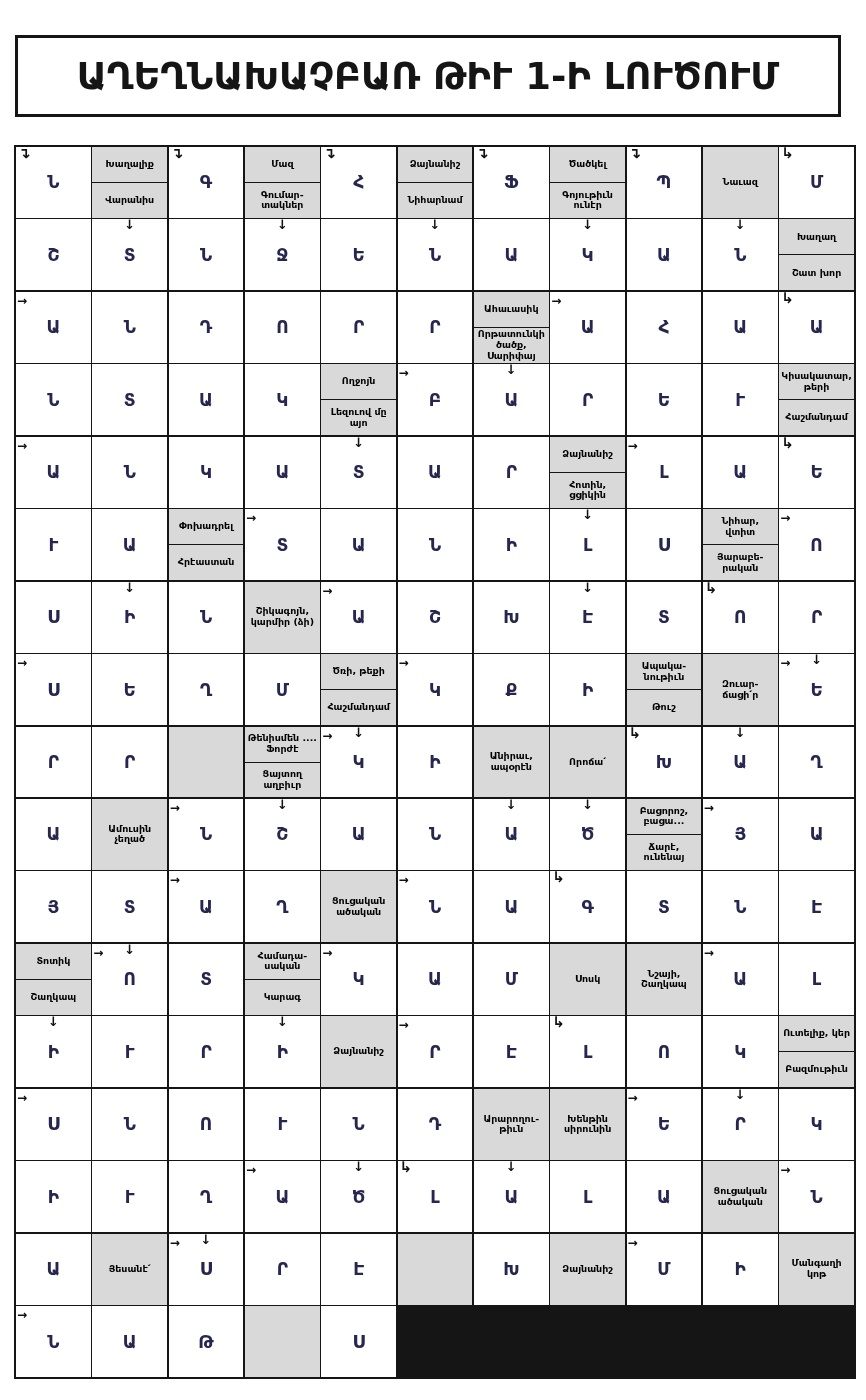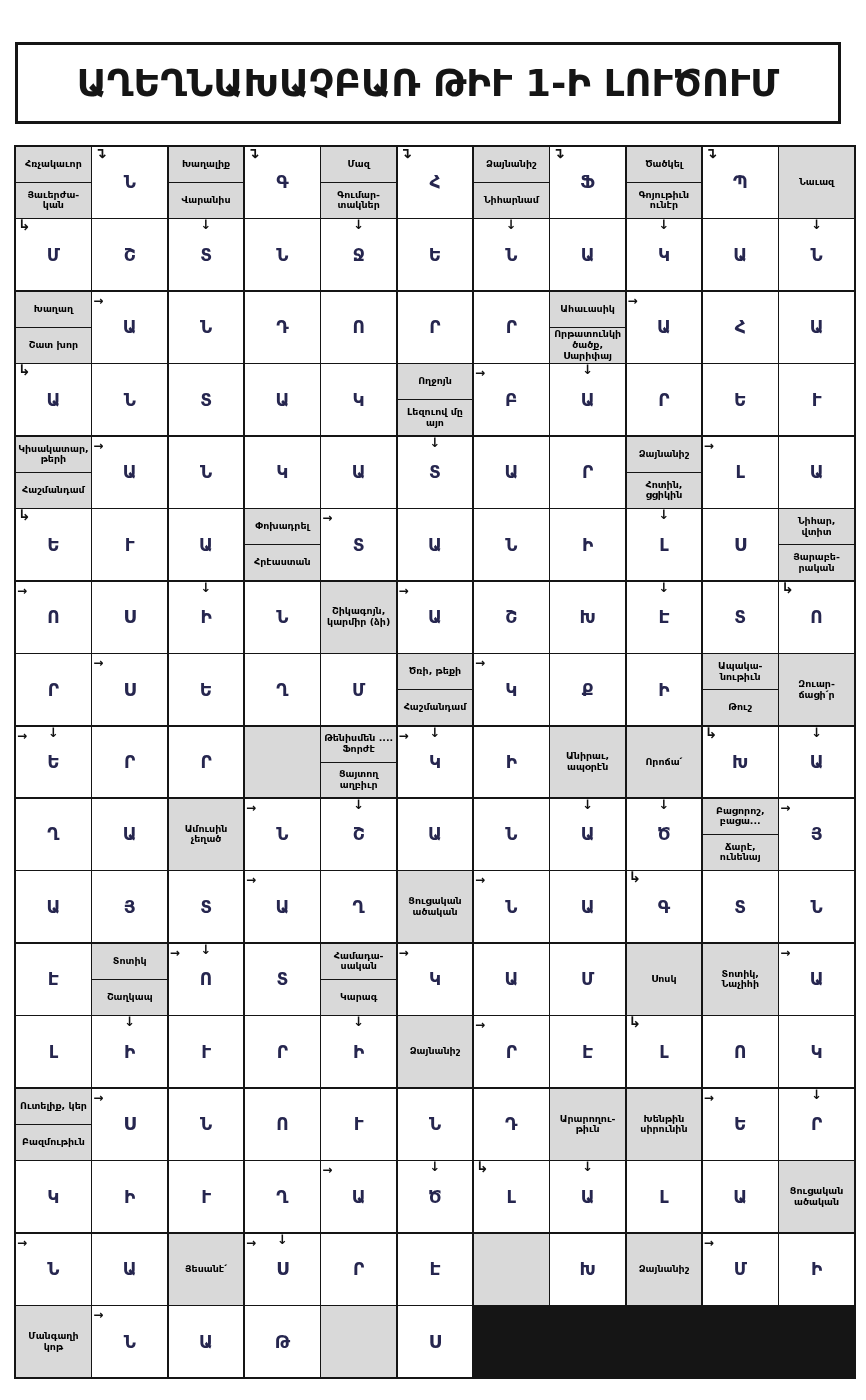--- a/index.html
+++ b/index.html
@@ -1,21 +1,21 @@
 <!DOCTYPE html>
 <html><head>
 <meta charset="utf-8">
 <style>
   html,body{margin:0;padding:0;}
   body{
     width:866px;height:1400px;background:#ffffff;position:relative;
     font-family:"DejaVu Sans",sans-serif;
   }
   .title-box{
-    position:absolute;left:15px;top:42px;width:820px;height:76px;
+    position:absolute;left:15px;top:35px;width:820px;height:76px;
     border:3px solid #151515;background:#fff;
     display:flex;align-items:center;justify-content:center;
     font-weight:bold;font-size:37px;color:#151515;white-space:nowrap;
   }
   #grid{
     position:absolute;left:14px;top:145px;width:838px;height:1230px;
     display:grid;grid-template-columns:repeat(11,1fr);grid-template-rows:repeat(17,1fr);
     border:2.5px solid #151515;background:#151515;gap:1.5px;
   }
   .cell{position:relative;background:#ffffff;display:flex;align-items:center;justify-content:center;overflow:hidden;}
@@ -35,24 +35,20 @@
   .a-ed{top:-1px;left:2px;font-size:15px;}
 </style>
 </head>
 <body>
 
 <div class="title-box">
   <span>ԱՂԵՂՆԱԽԱՉԲԱՌ ԹԻՒ 1-Ի ԼՈՒԾՈՒՄ</span>
 </div>
 
 <div id="grid">
-    <div class="cell clue">
-      <div class="half topc">Հռչակաւոր</div>
-      <div class="half">Յաւերժա-կան</div>
-    </div>
     <div class="cell">
       <span class="letter">Ն</span>
       <span class="arr a-ed">↴</span>
     </div>
     <div class="cell clue">
       <div class="half topc">Խաղալիք</div>
       <div class="half">Վարանիս</div>
     </div>
     <div class="cell">
       <span class="letter">Գ</span>
@@ -488,21 +484,21 @@
     <div class="cell">
       <span class="letter">Ա</span>
     </div>
     <div class="cell">
       <span class="letter">Մ</span>
     </div>
     <div class="cell clue">
       <div class="half">Սոսկ</div>
     </div>
     <div class="cell clue">
-      <div class="half">Տոտիկ, Նաչիհի</div>
+      <div class="half">Նշայի, Շաղկապ</div>
     </div>
     <div class="cell">
       <span class="letter">Ա</span>
       <span class="arr a-rt">→</span>
     </div>
     <div class="cell">
       <span class="letter">Լ</span>
     </div>
     <div class="cell">
       <span class="letter">Ի</span>

